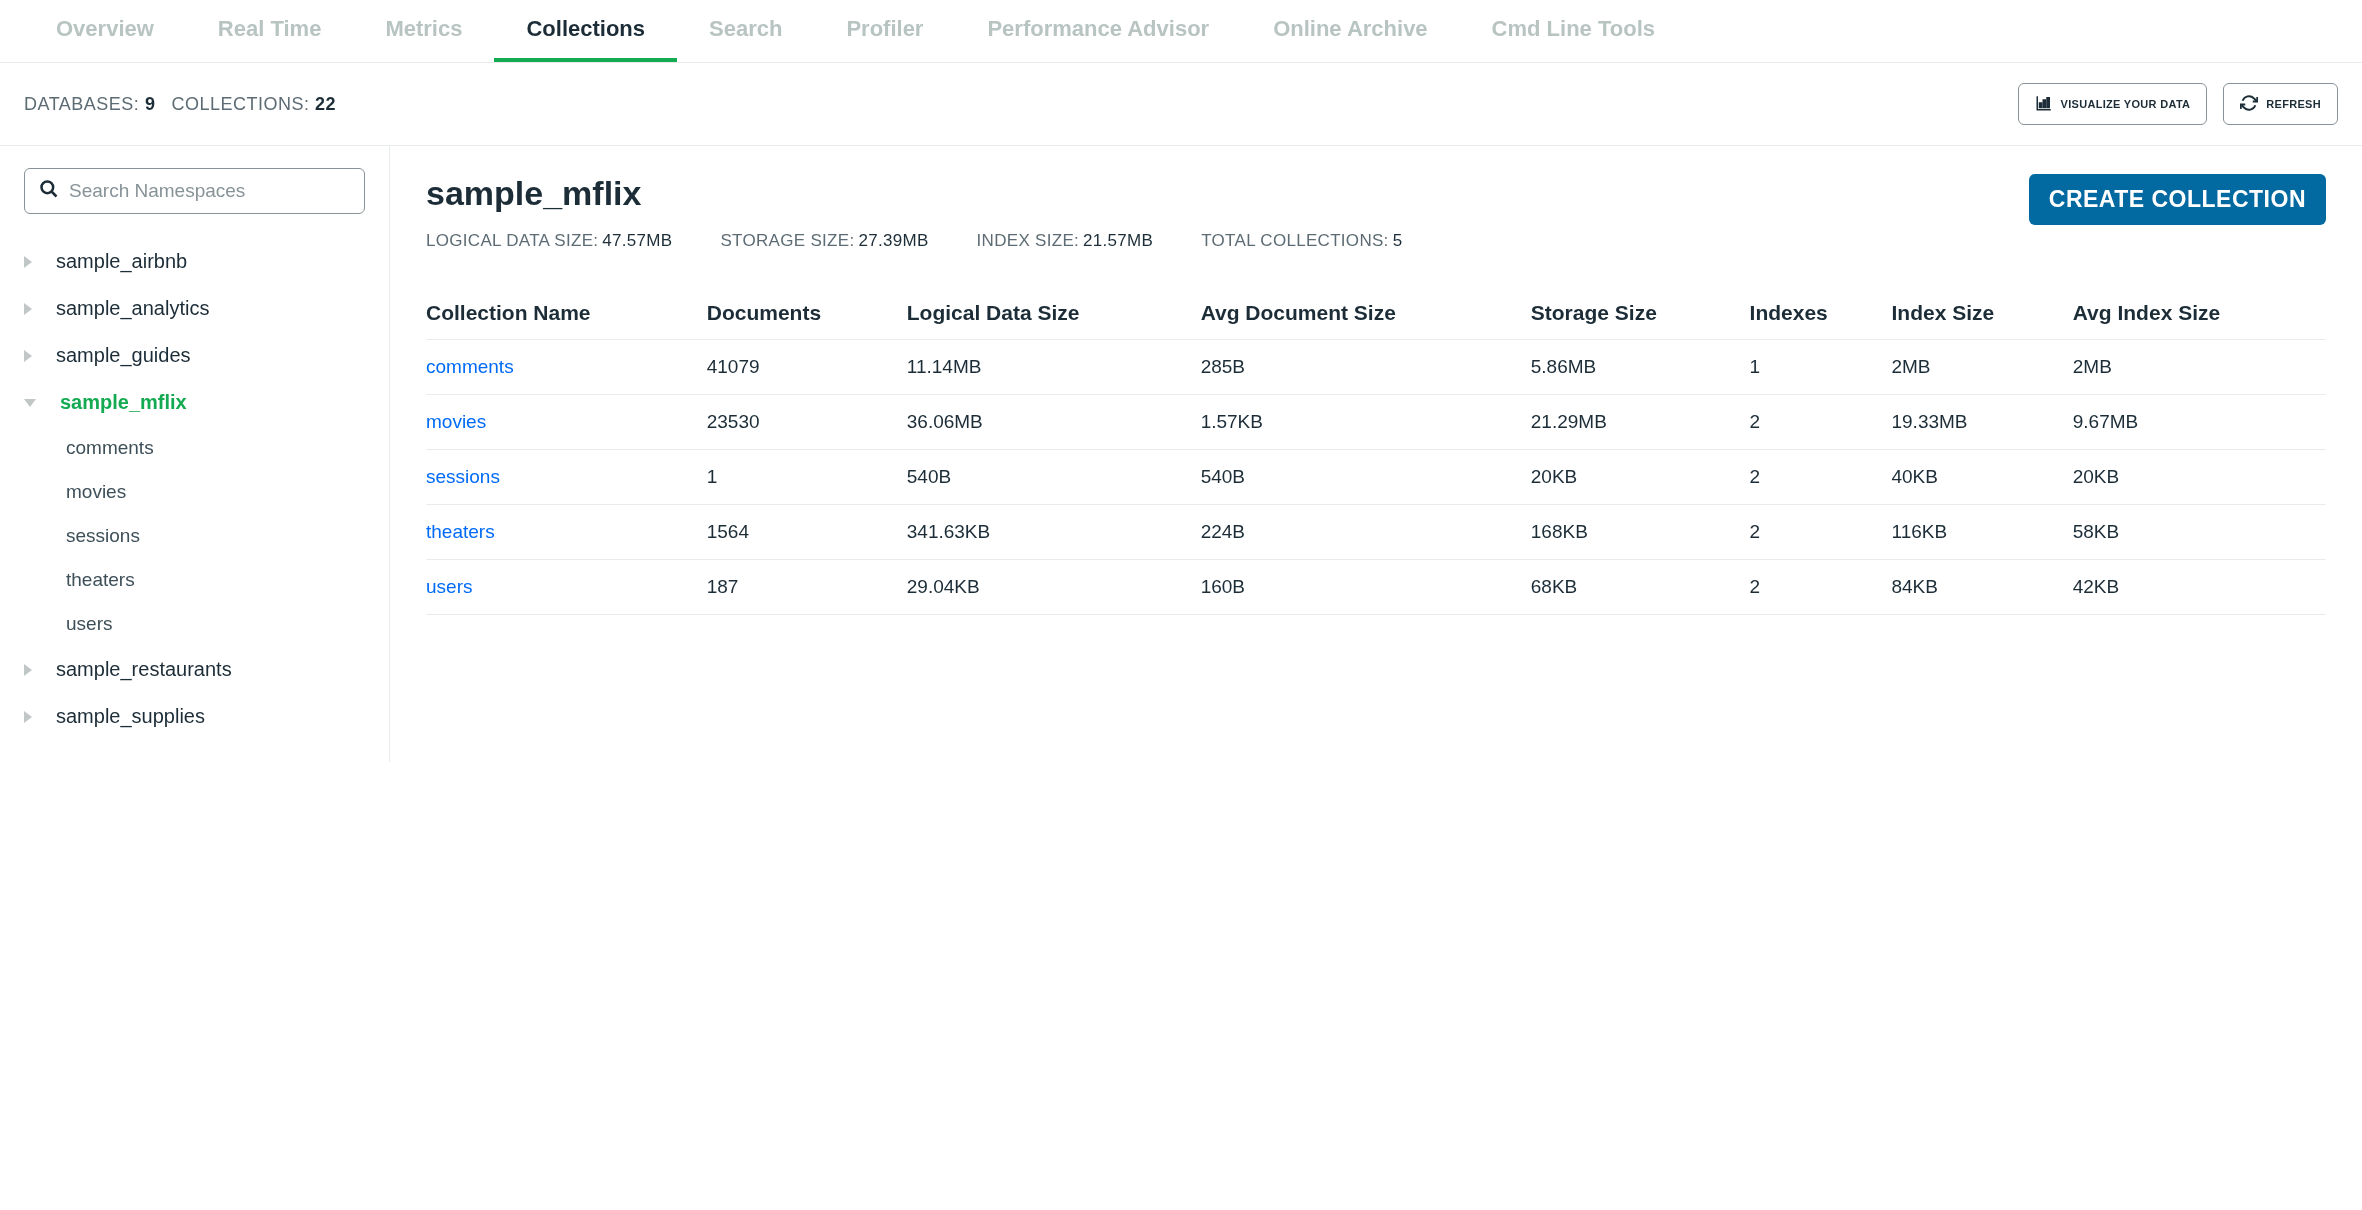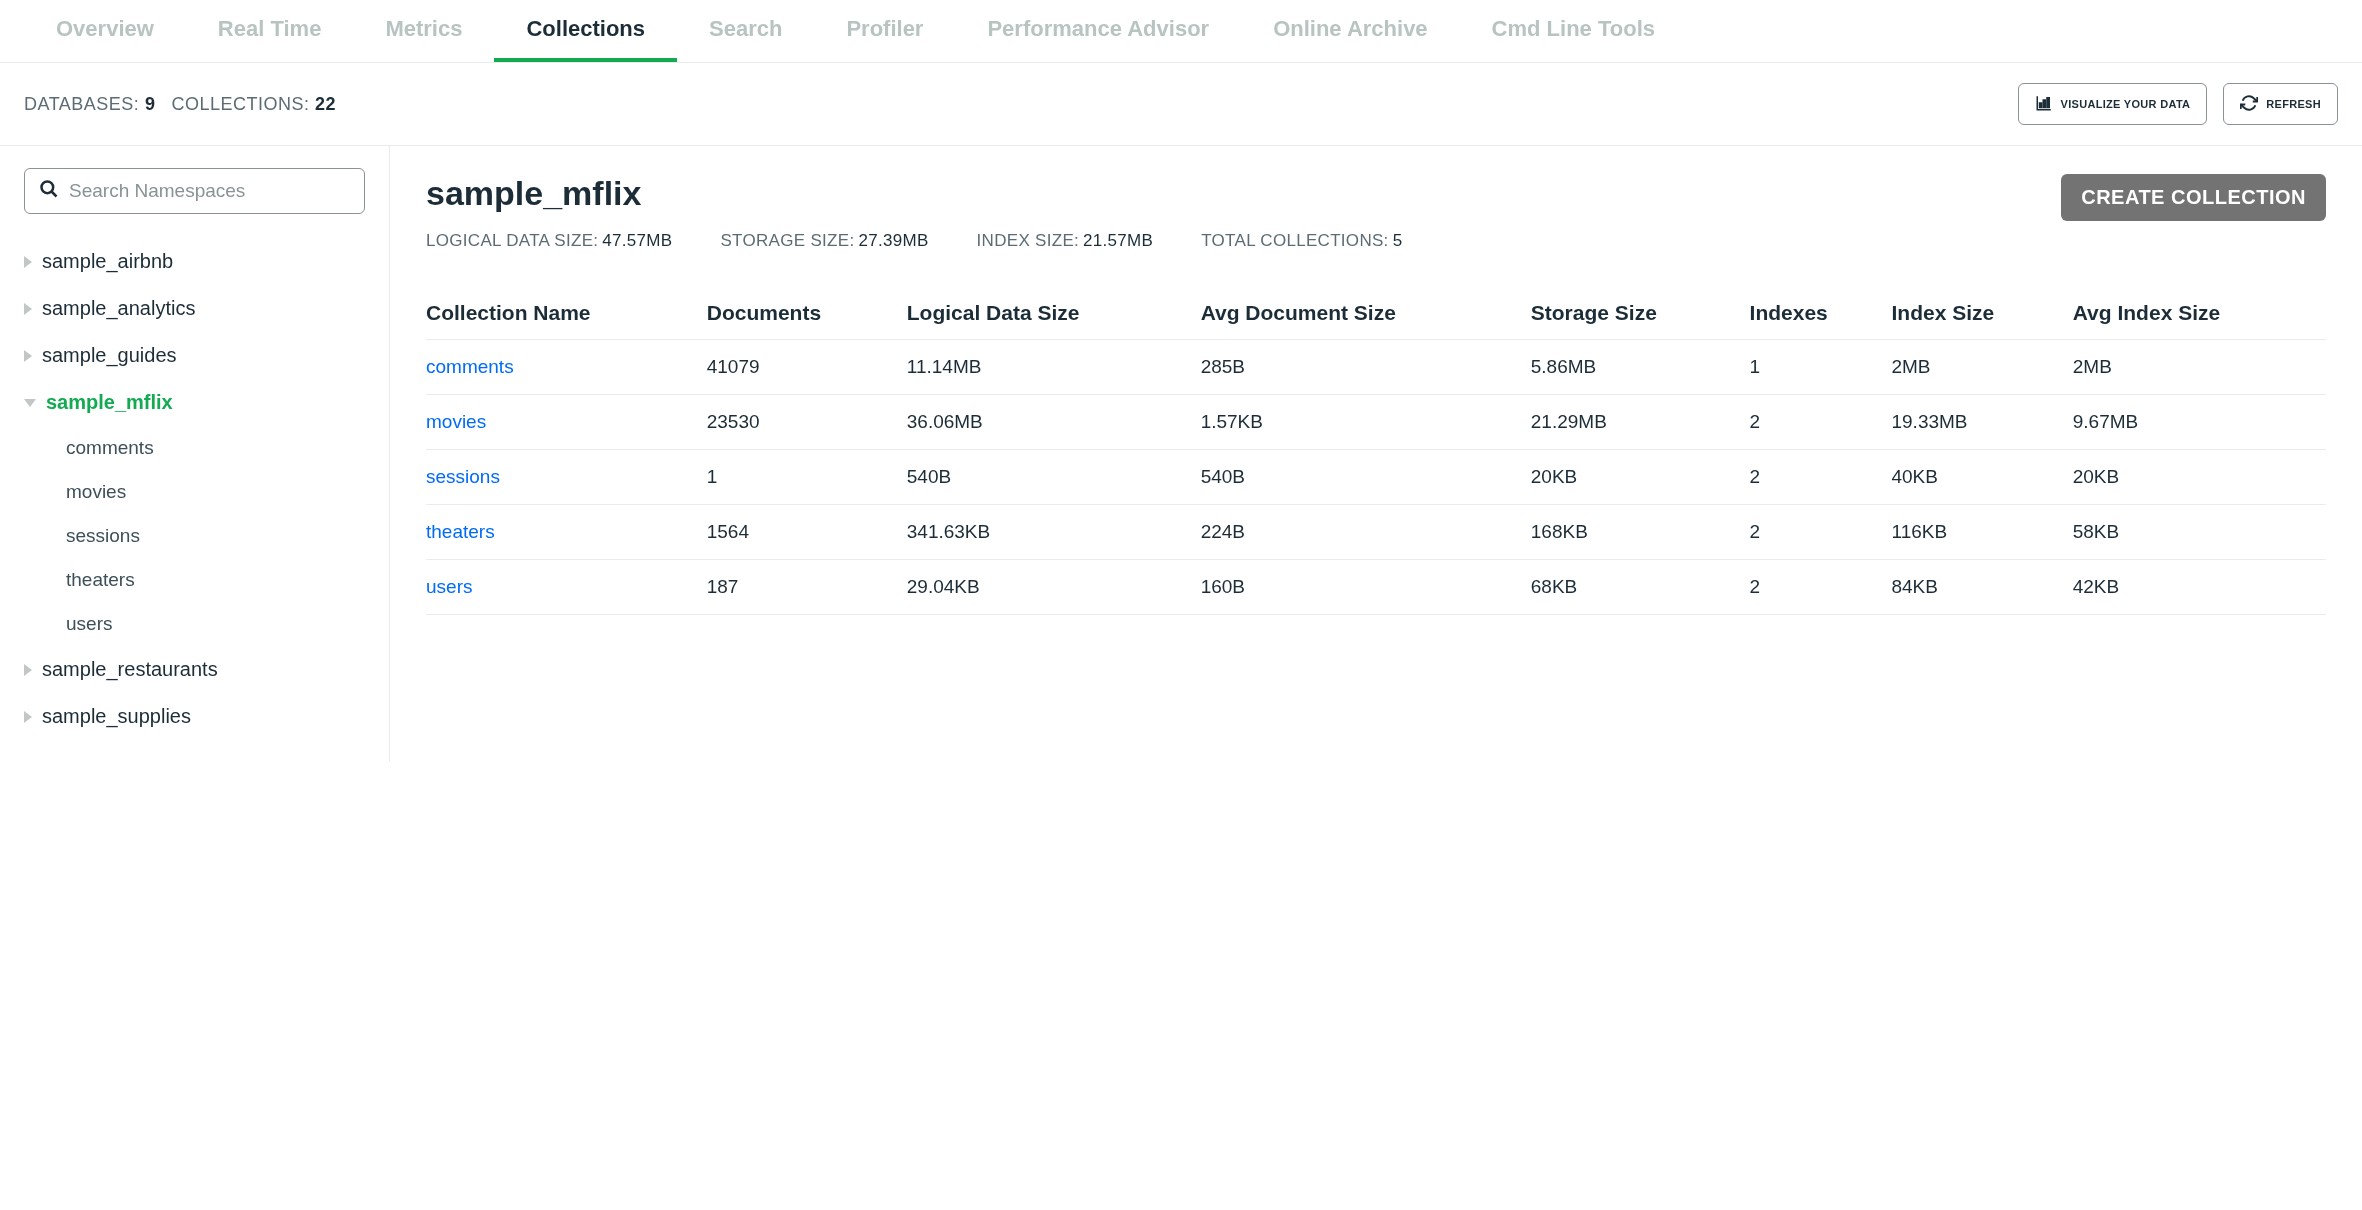--- a/index.html
+++ b/index.html
@@ -116,21 +116,21 @@
       width: 100%;
       padding: 10px;
       background: transparent;
     }
     .search-input::placeholder { color: #889397; }
     
     .db-tree { list-style: none; }
     .db-item {
       display: flex;
       align-items: center;
-      gap: 10px;
+      gap: 24px;
       padding: 12px 0;
       font-size: 20px;
       color: #1C2D38;
       cursor: pointer;
     }
     .db-item .caret {
       width: 0; height: 0;
       border-top: 6px solid transparent;
       border-bottom: 6px solid transparent;
       border-left: 8px solid #C1C7C6;
@@ -171,26 +171,26 @@
       display: flex;
       gap: 48px;
       font-size: 17px;
       letter-spacing: 0.3px;
       margin-bottom: 36px;
     }
     .db-stat .stat-label { color: #5D6C74; }
     .db-stat .stat-value { color: #1C2D38; margin-left: 4px; }
     
     .btn-primary {
-      background: #737373;
+      background: #0369a1;
       color: #fff;
       border: none;
       border-radius: 6px;
       padding: 12px 20px;
-      font-size: 20px;
+      font-size: 23px;
       font-weight: 700;
       letter-spacing: 0.5px;
       cursor: pointer;
     }
     
     table.collections {
       width: 100%;
       border-collapse: collapse;
     }
     table.collections th {

